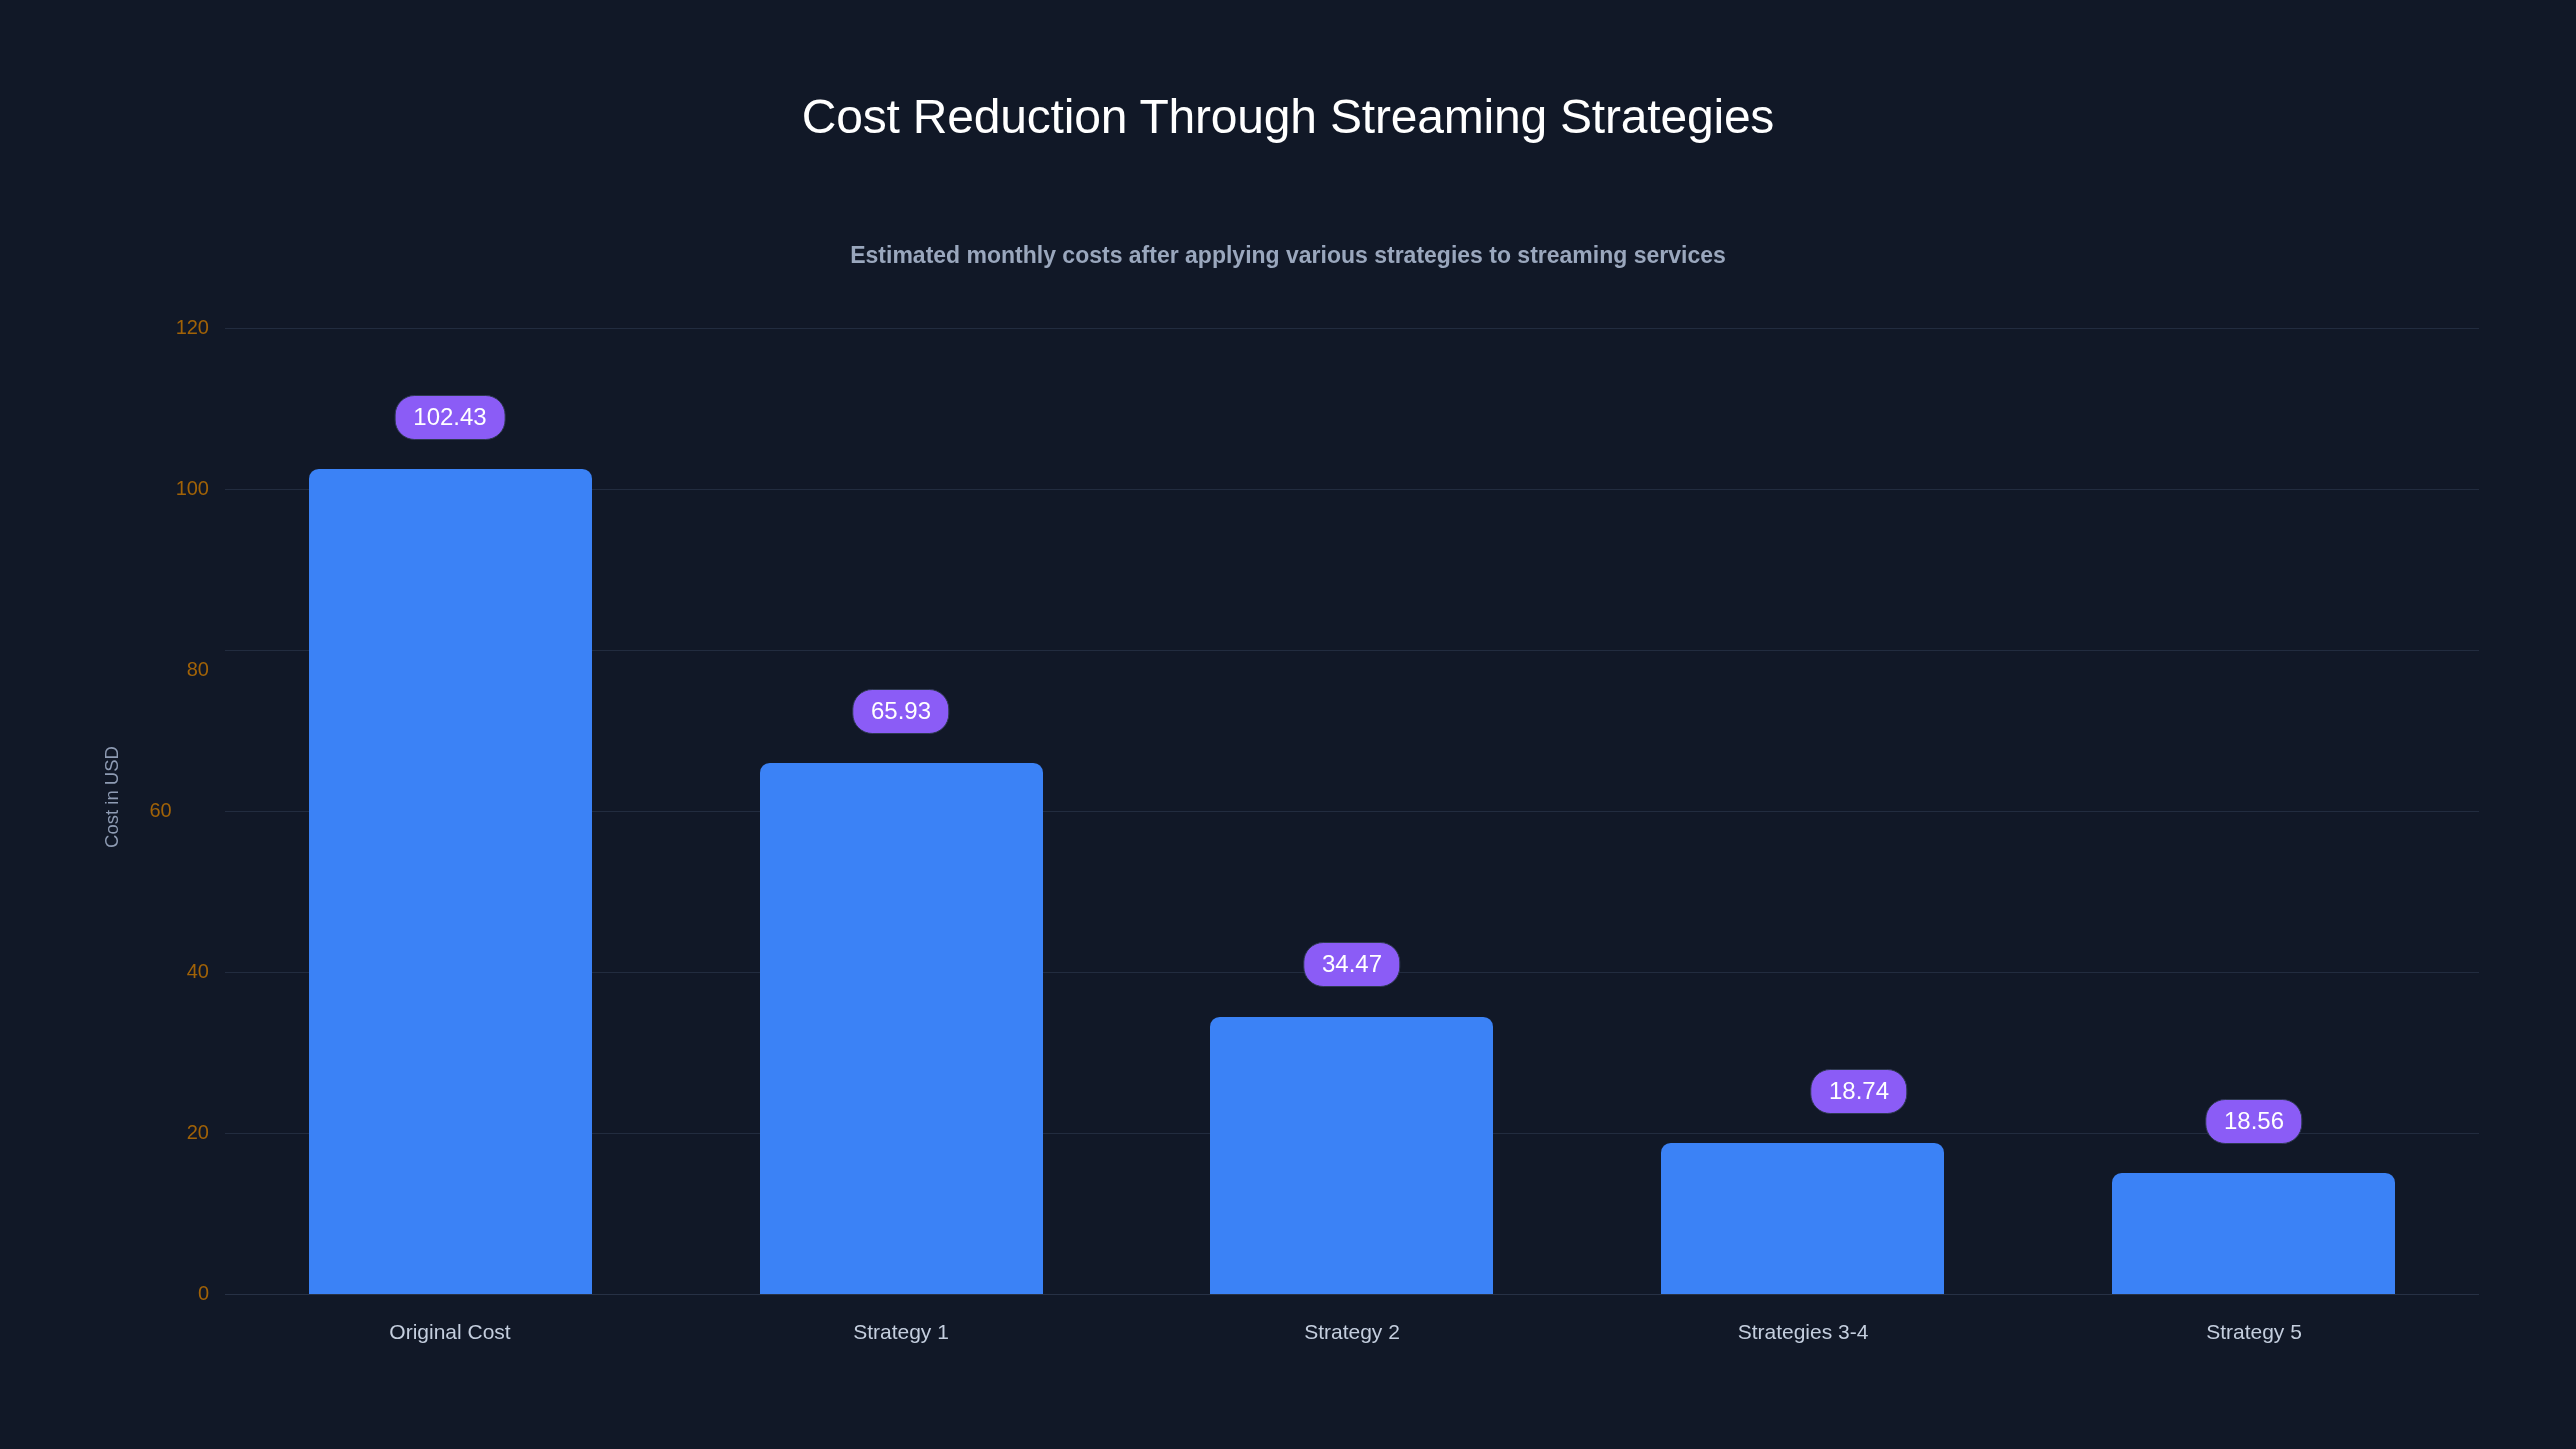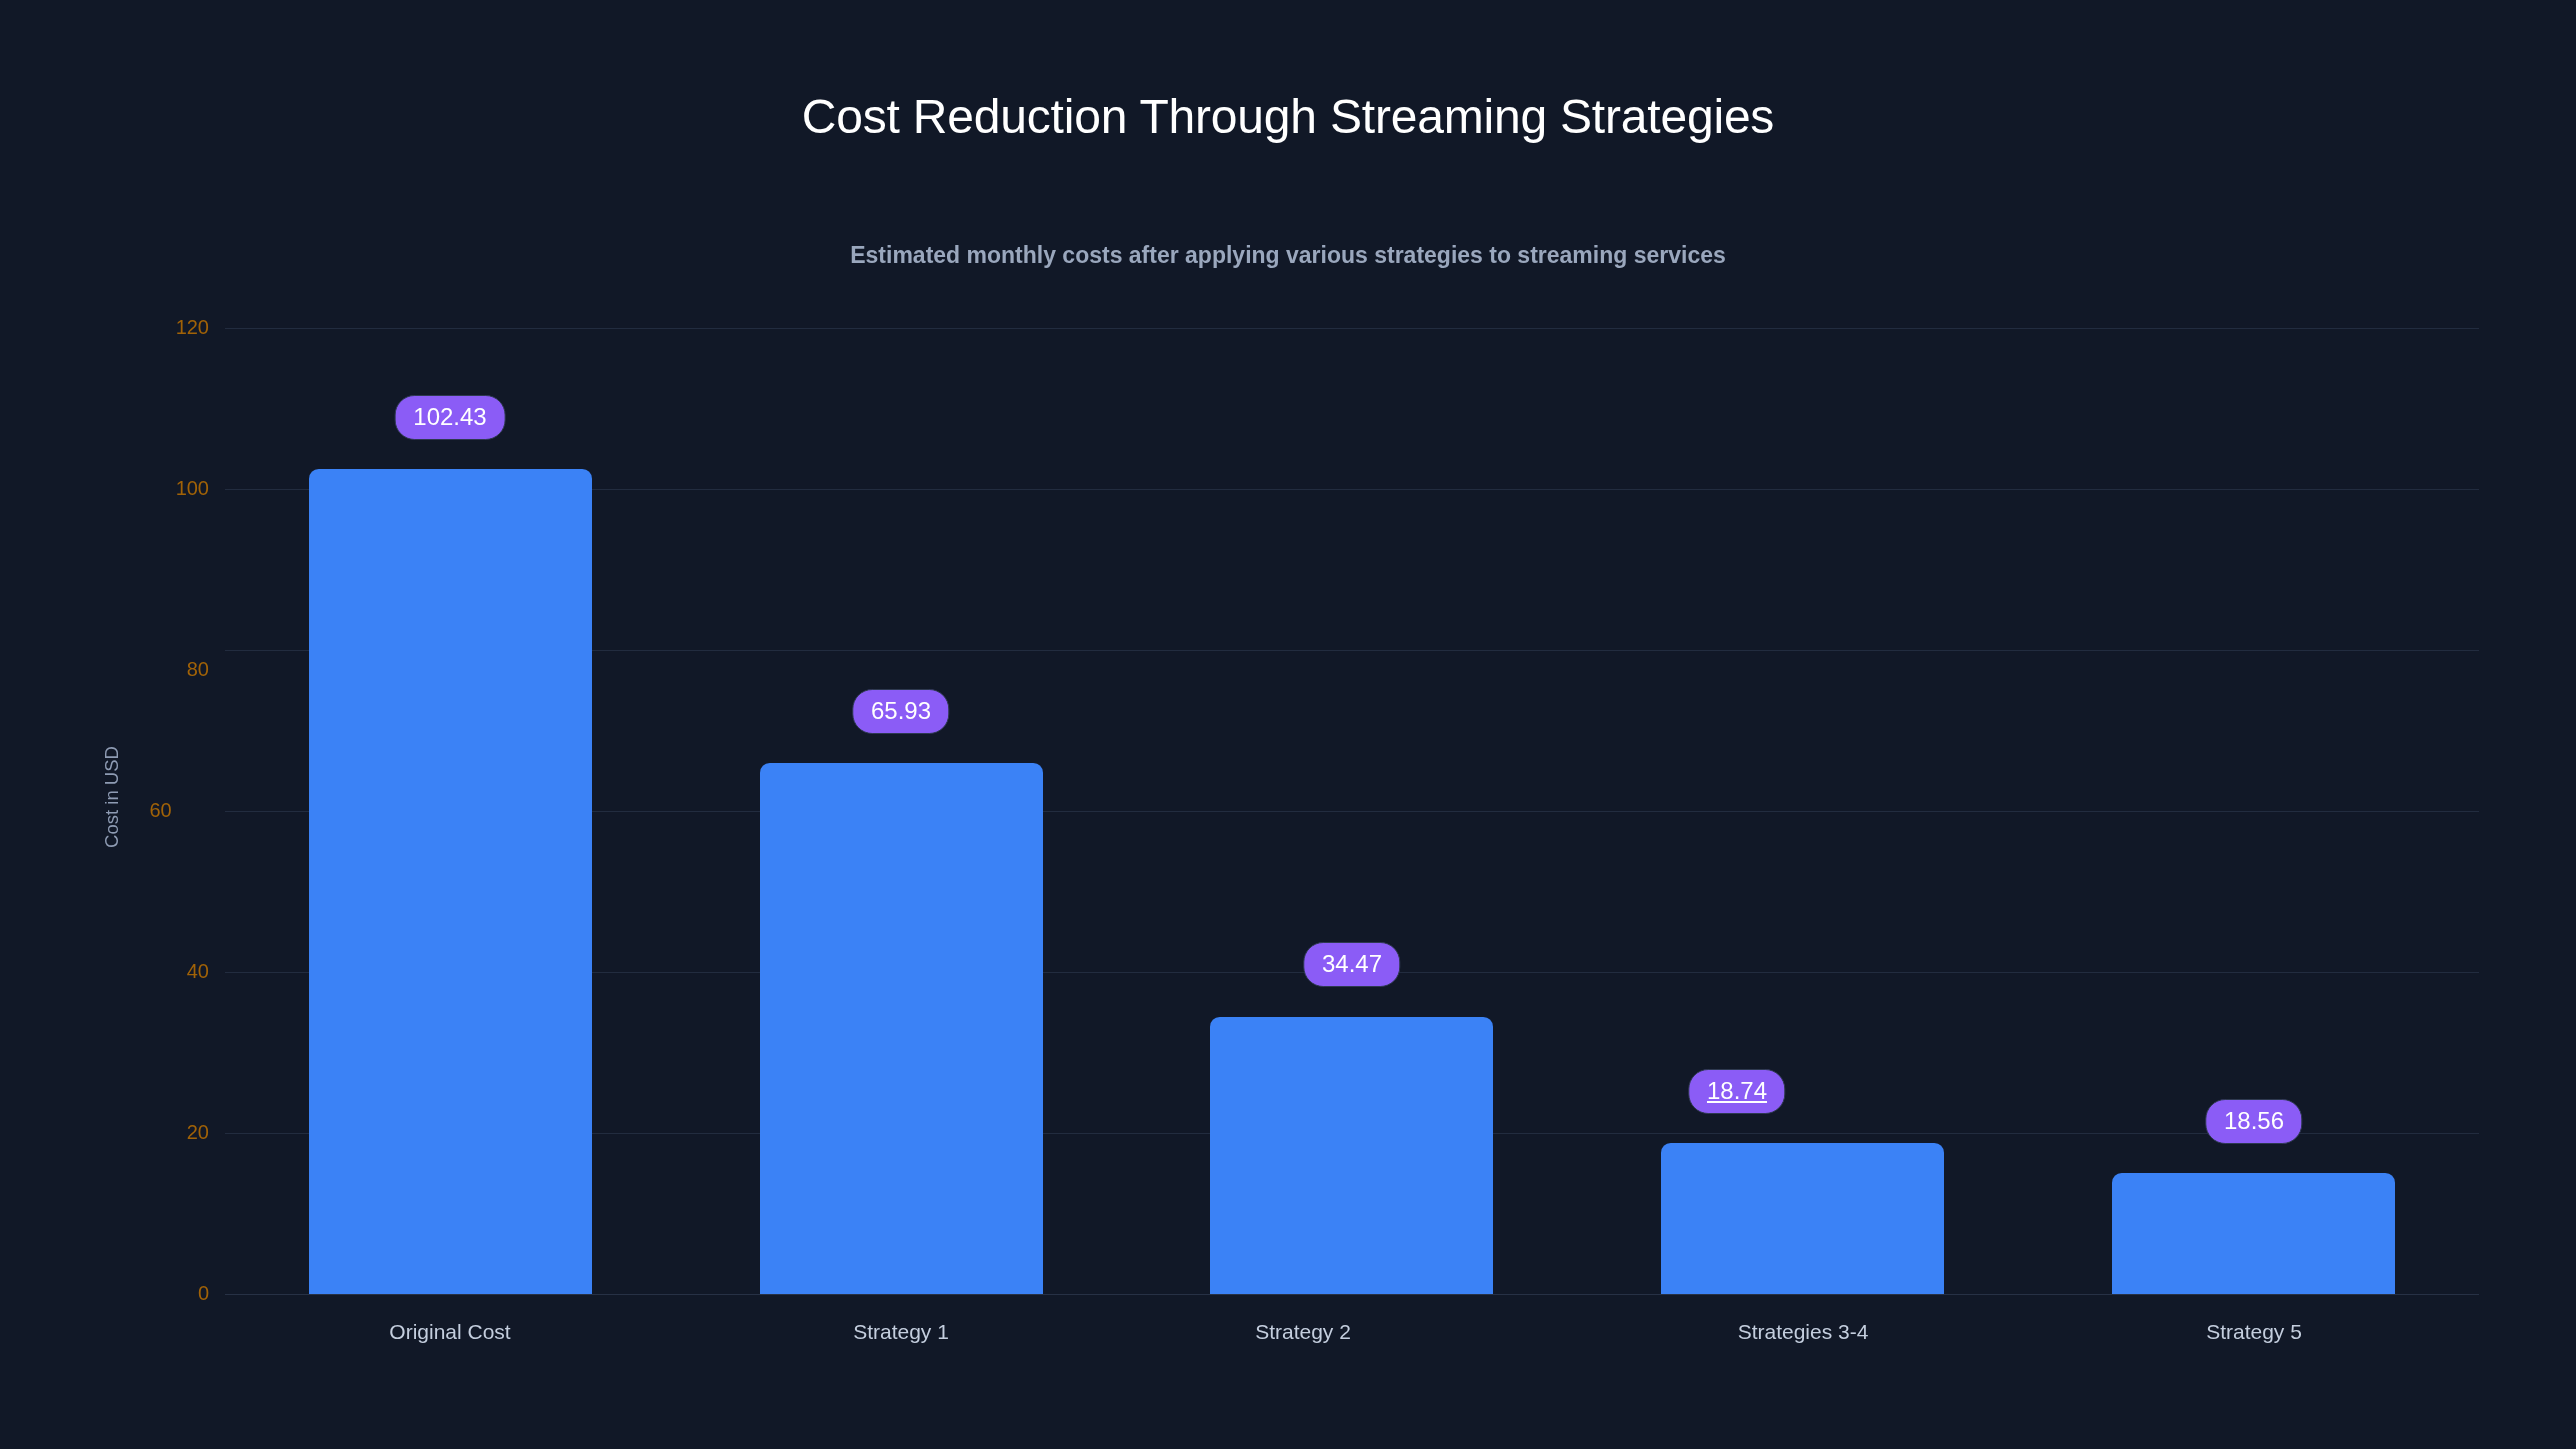--- a/index.html
+++ b/index.html
@@ -141,23 +141,23 @@
       <div class="gridline" style="top: 0px;"></div>
       <div class="ytick" style="top: 0px; left: -113px; right: auto;">120</div>
       <div class="bar" style="left: 84px; width: 283px; height: 825px; background: rgb(59, 130, 246);"></div>
       <div class="value-badge" style="left: 225px; top: 67px;">102.43</div>
       <div class="xlabel" style="left: 225px; top: 992px;">Original Cost</div>
       <div class="bar" style="left: 535px; width: 283px; height: 531px; background: rgb(59, 130, 246);"></div>
       <div class="value-badge" style="left: 676px; top: 361px;">65.93</div>
       <div class="xlabel" style="left: 676px; top: 992px;">Strategy 1</div>
       <div class="bar" style="left: 985px; width: 283px; height: 277px; background: rgb(59, 130, 246);"></div>
       <div class="value-badge" style="left: 1127px; top: 614px;">34.47</div>
-      <div class="xlabel" style="left: 1078px; top: 992px;">Strategy 2</div>
+      <div class="xlabel" style="left: 1127px; top: 992px;">Strategy 2</div>
       <div class="bar" style="left: 1436px; width: 283px; height: 151px; background: rgb(59, 130, 246);"></div>
-      <div class="value-badge" style="left: 1512px; top: 741px; text-decoration: underline;">18.74</div>
+      <div class="value-badge" style="left: 1634px; top: 741px;">18.74</div>
       <div class="xlabel" style="left: 1578px; top: 992px;">Strategies 3-4</div>
       <div class="bar" style="left: 1887px; width: 283px; height: 121px; background: rgb(59, 130, 246);"></div>
       <div class="value-badge" style="left: 2029px; top: 771px;">18.56</div>
       <div class="xlabel" style="left: 2029px; top: 992px;">Strategy 5</div>
     </div>
 
 </div>
 
 
 </body></html>

